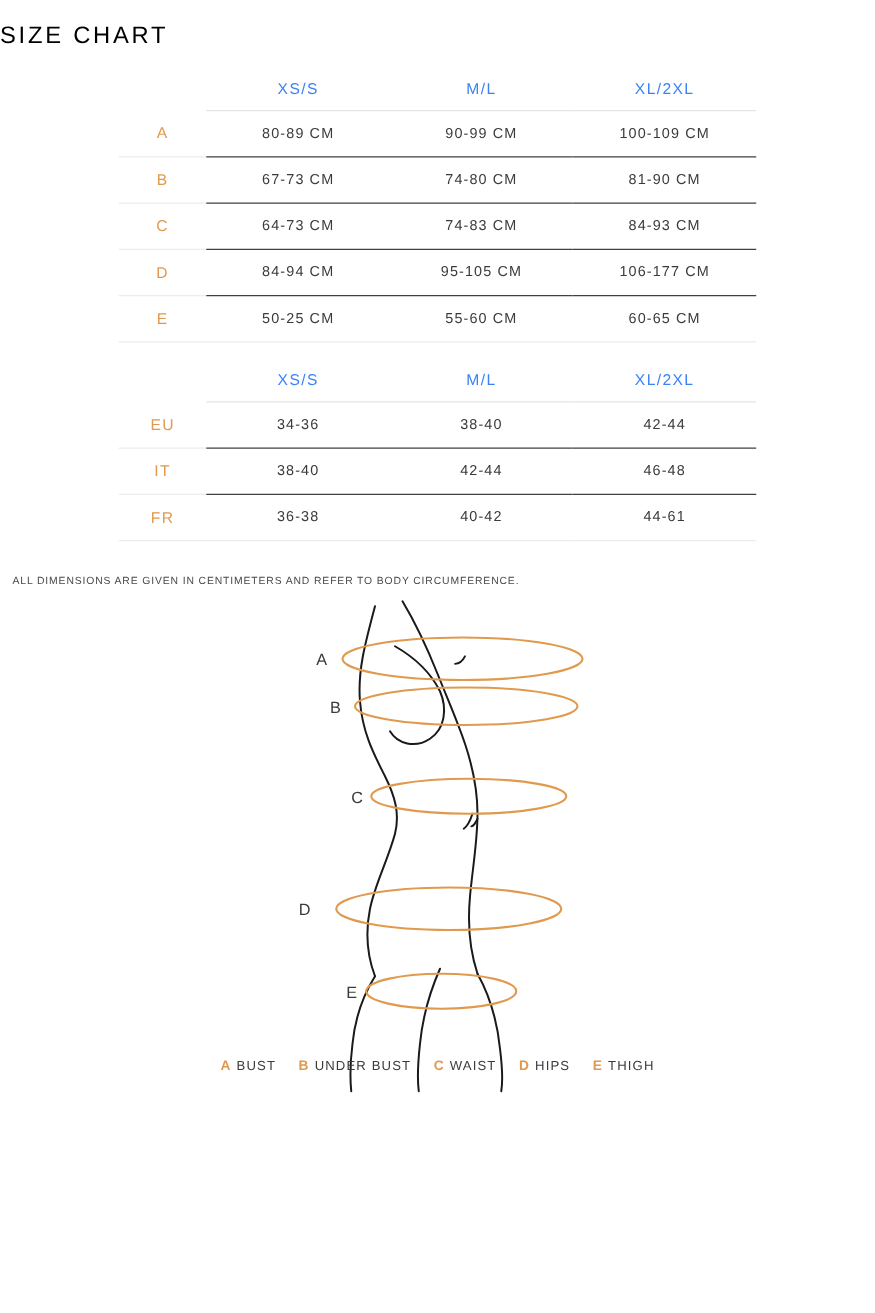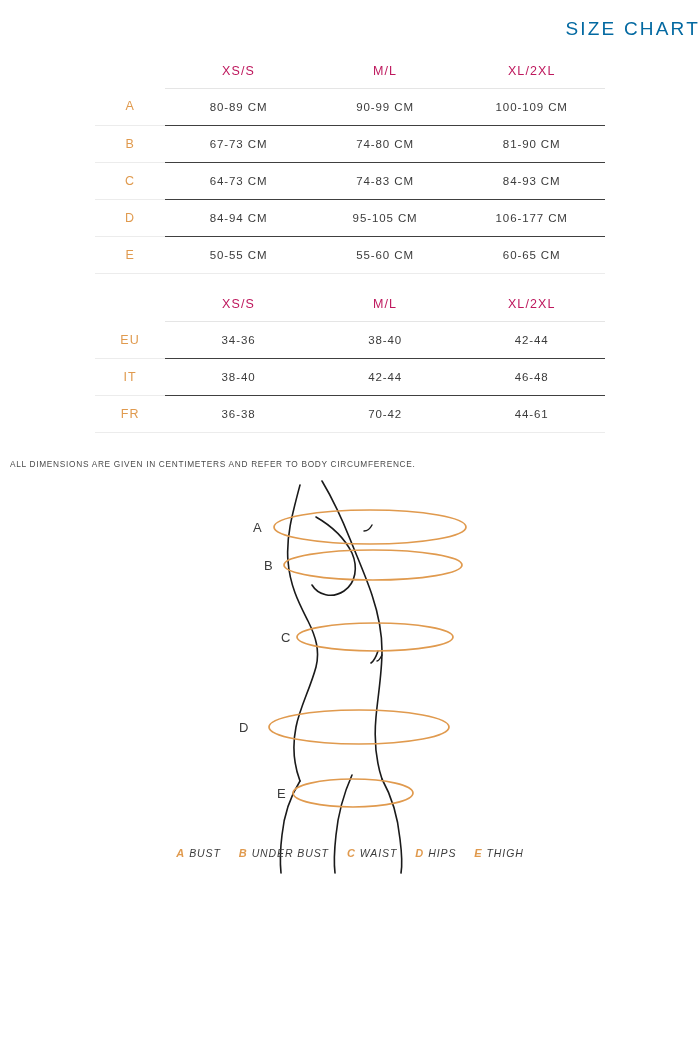--- a/index.html
+++ b/index.html
@@ -12,24 +12,24 @@
     font-family: "Liberation Sans", sans-serif;
     color: #333333;
   }
   .page {
     position: relative;
     width: 700px;
     height: 1050px;
     overflow: hidden;
   }
   .section-title {
-    text-align: right;
+    text-align: left;
     font-size: 19px;
     letter-spacing: 2.2px;
-    color: #0369a1;
+    color: #000000;
     font-weight: 400;
   }
   #chart-title { margin-top: 18px; }
   #converter-title { margin-top: 30px; }
 
   table.size-table {
     width: 510px;
     margin: 14px auto 0 auto;
     border-collapse: collapse;
     table-layout: fixed;
@@ -37,21 +37,21 @@
   table.size-table th, table.size-table td {
     text-align: center;
     font-size: 11.5px;
     letter-spacing: 0.9px;
     padding: 0;
     height: 37px;
     vertical-align: middle;
     font-weight: 400;
   }
   table.size-table thead th {
-    color: #be185d;
+    color: #3b82f6;
     font-size: 12.5px;
     letter-spacing: 1.1px;
     border-bottom: 1px solid #e5e5e5;
     height: 34px;
   }
   table.size-table thead th.corner { border-bottom: none; }
   table.size-table tbody td {
     border-bottom: 1px solid #404040;
     color: #3b3b3b;
   }
@@ -83,21 +83,20 @@
 
   .legend {
     position: absolute;
     left: 0;
     right: 0;
     bottom: 16px;
     display: flex;
     justify-content: center;
     align-items: center;
     gap: 18px;
-    font-style: italic;
   }
   .legend-item {
     font-size: 10.5px;
     letter-spacing: 0.9px;
     color: #3b3b3b;
     white-space: nowrap;
   }
   .legend-item .key {
     color: #e09a4e;
     font-weight: 700;
@@ -147,21 +146,21 @@
         <td>84-93 CM</td>
       </tr>
       <tr>
         <td class="row-label">D</td>
         <td>84-94 CM</td>
         <td>95-105 CM</td>
         <td>106-177 CM</td>
       </tr>
       <tr>
         <td class="row-label">E</td>
-        <td>50-55 CM</td>
+        <td>50-25 CM</td>
         <td>55-60 CM</td>
         <td>60-65 CM</td>
       </tr>
     </tbody>
   </table>
 
 
   <table class="size-table">
     <colgroup>
       <col class="c-label">
@@ -186,21 +185,21 @@
       </tr>
       <tr>
         <td class="row-label">IT</td>
         <td>38-40</td>
         <td>42-44</td>
         <td>46-48</td>
       </tr>
       <tr>
         <td class="row-label">FR</td>
         <td>36-38</td>
-        <td>70-42</td>
+        <td>40-42</td>
         <td>44-61</td>
       </tr>
     </tbody>
   </table>
 
   <div class="footnote">ALL DIMENSIONS ARE GIVEN IN CENTIMETERS AND REFER TO BODY CIRCUMFERENCE.</div>
 
   <div class="figure-wrap">
     <svg width="700" height="400" viewBox="0 0 700 400">
       <g fill="none" stroke="#1a1a1a" stroke-width="1.6" stroke-linecap="round">

